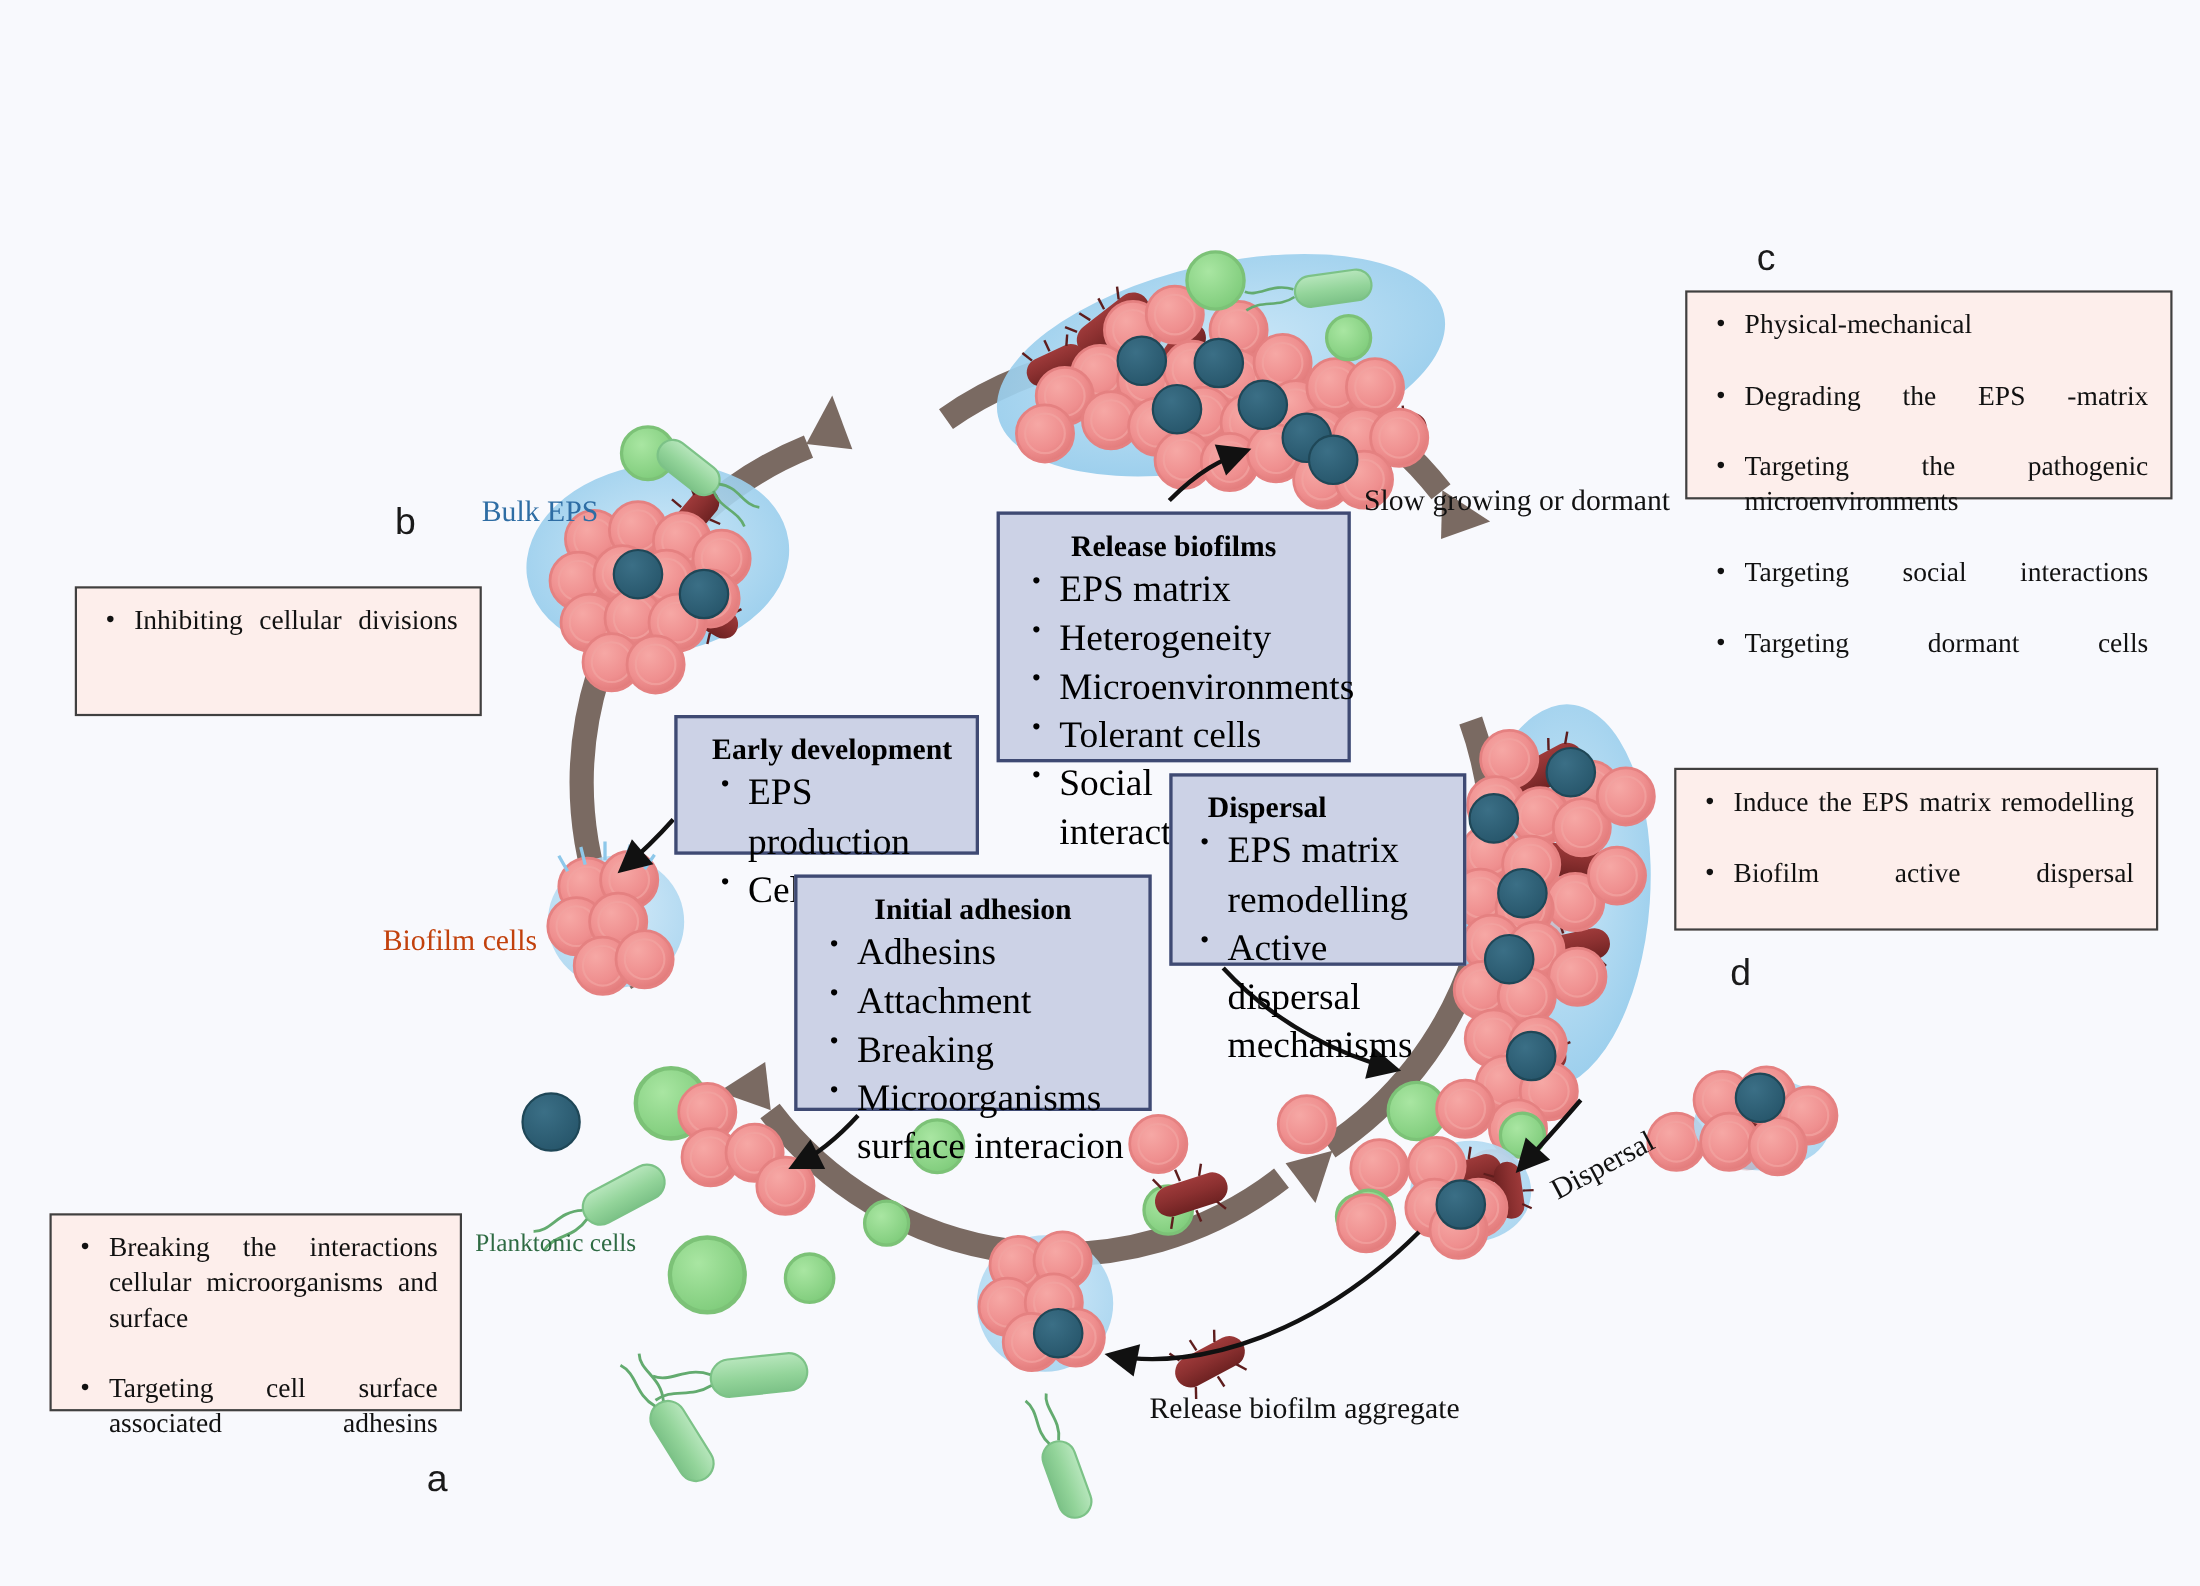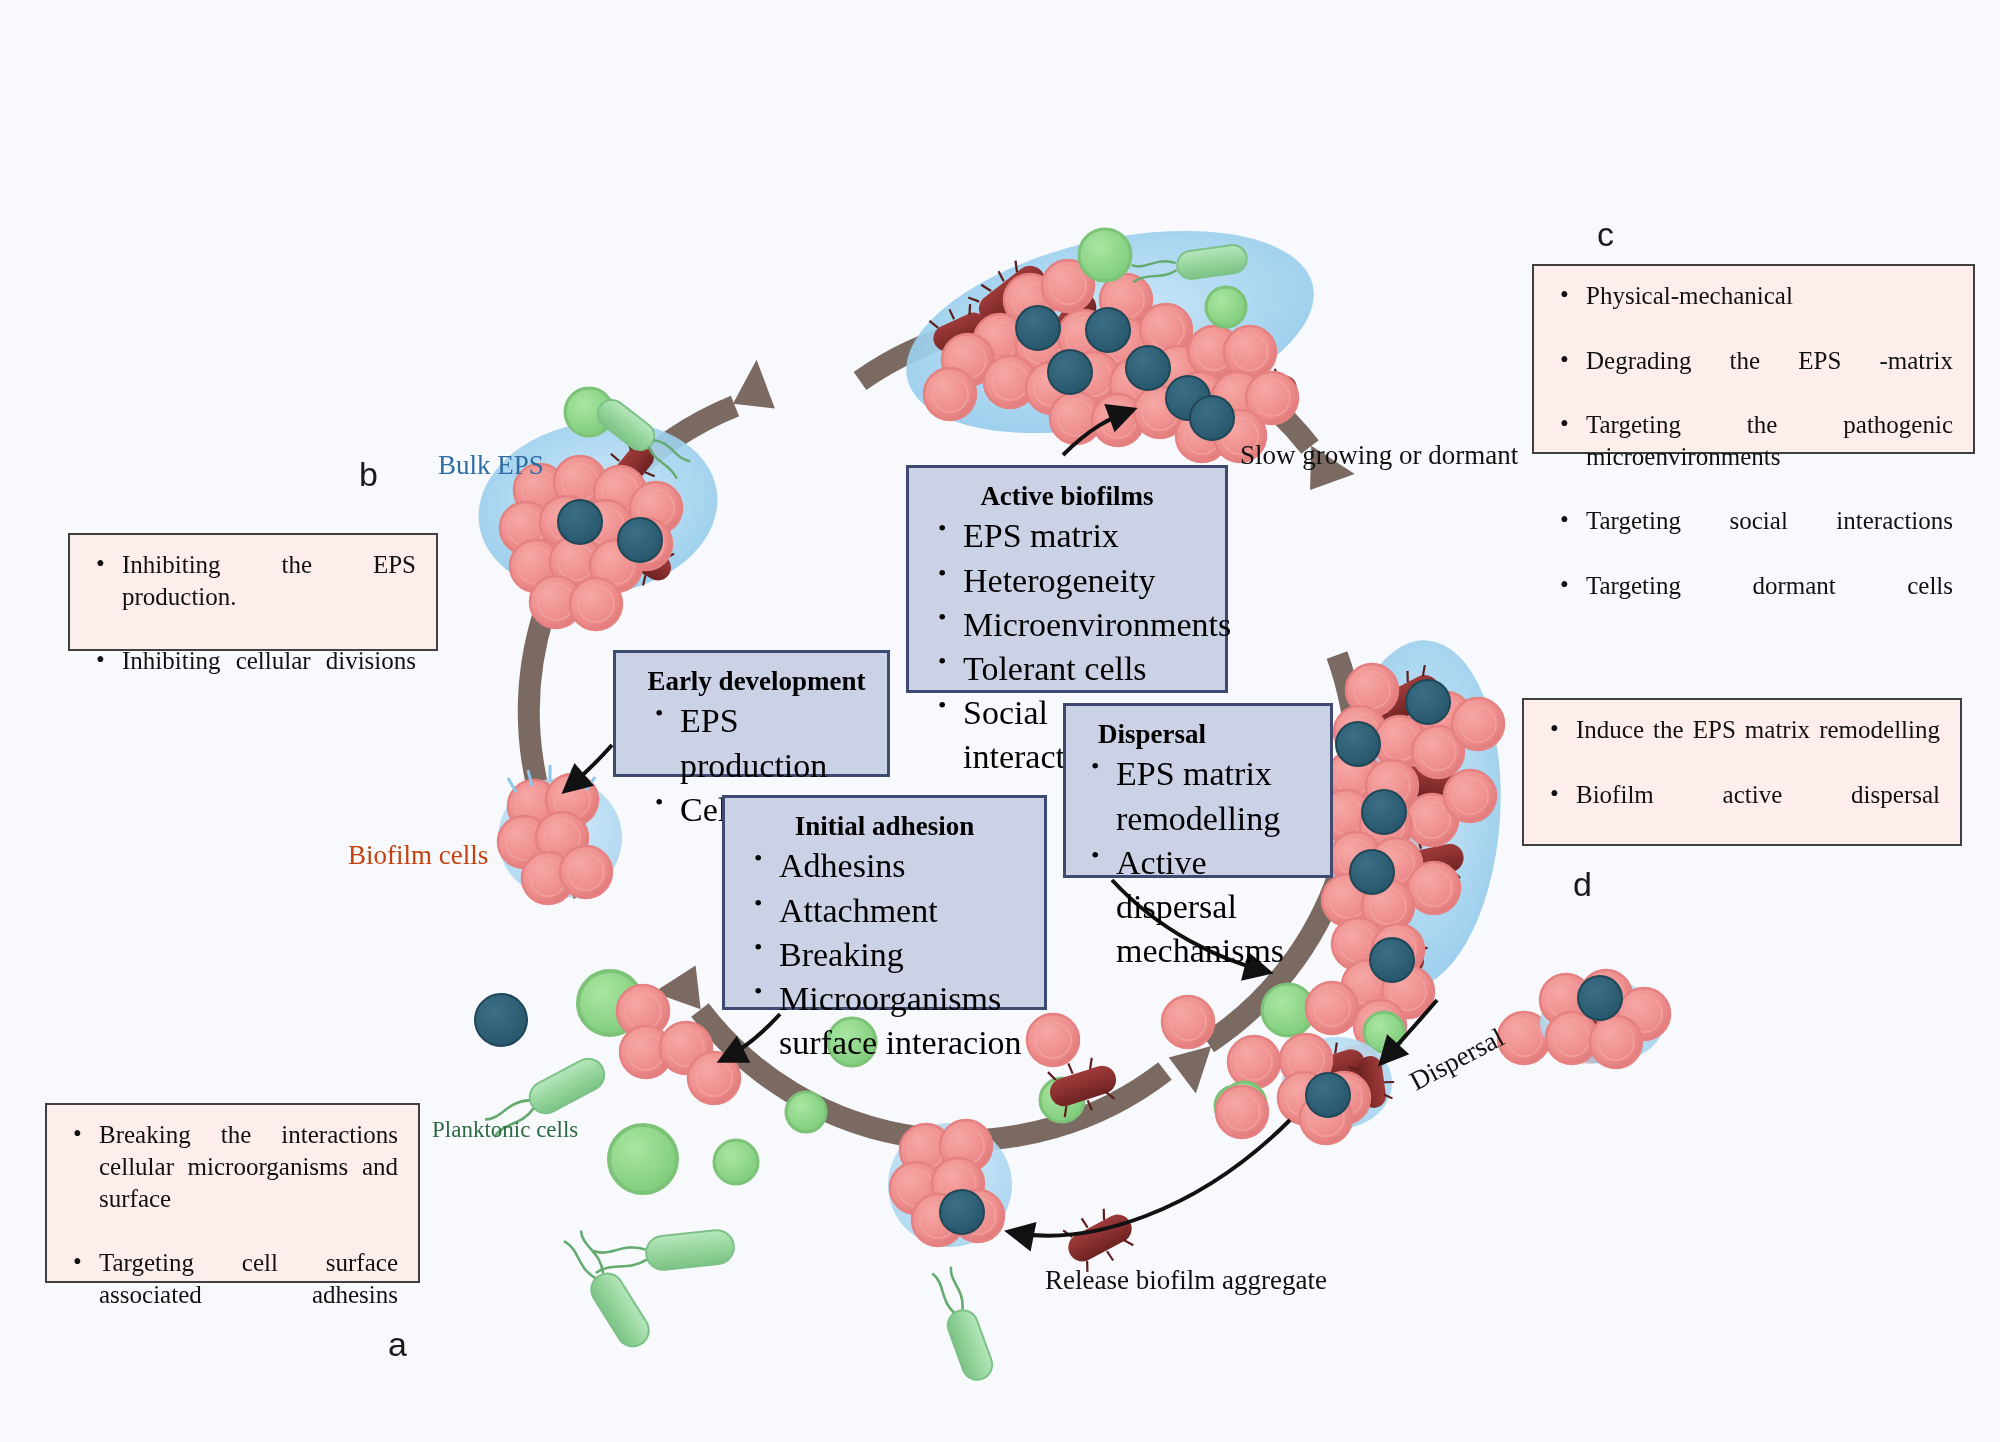--- a/index.html
+++ b/index.html
@@ -673,21 +673,20 @@
 
   <div class="pinkbox" style="left:45px;top:1103px;width:375px;height:180px;">
     <ul>
       <li>Breaking the interactions cellular microorganisms and surface</li>
       <li>Targeting cell surface associated adhesins</li>
     </ul>
   </div>
 
   <div class="pinkbox" style="left:68px;top:533px;width:370px;height:118px;">
     <ul>
-      <li>Inhibiting the EPS production.</li>
       <li>Inhibiting cellular divisions</li>
     </ul>
   </div>
 
   <div class="pinkbox" style="left:1532px;top:264px;width:443px;height:190px;">
     <ul>
       <li>Physical-mechanical</li>
       <li>Degrading the EPS -matrix</li>
       <li>Targeting the pathogenic microenvironments</li>
       <li>Targeting  social interactions</li>
@@ -696,21 +695,21 @@
   </div>
 
   <div class="pinkbox" style="left:1522px;top:698px;width:440px;height:148px;">
     <ul>
       <li>Induce the EPS matrix remodelling</li>
       <li>Biofilm  active  dispersal</li>
     </ul>
   </div>
 
   <div class="bluebox" style="left:906px;top:465px;width:322px;height:228px;">
-    <div class="bb-title">Active biofilms</div>
+    <div class="bb-title">Release biofilms</div>
     <ul>
       <li>EPS  matrix</li>
       <li>Heterogeneity</li>
       <li>Microenvironments</li>
       <li>Tolerant  cells</li>
       <li>Social interactions</li>
     </ul>
   </div>
 
   <div class="bluebox" style="left:613px;top:650px;width:277px;height:127px;padding-left:24px;">

